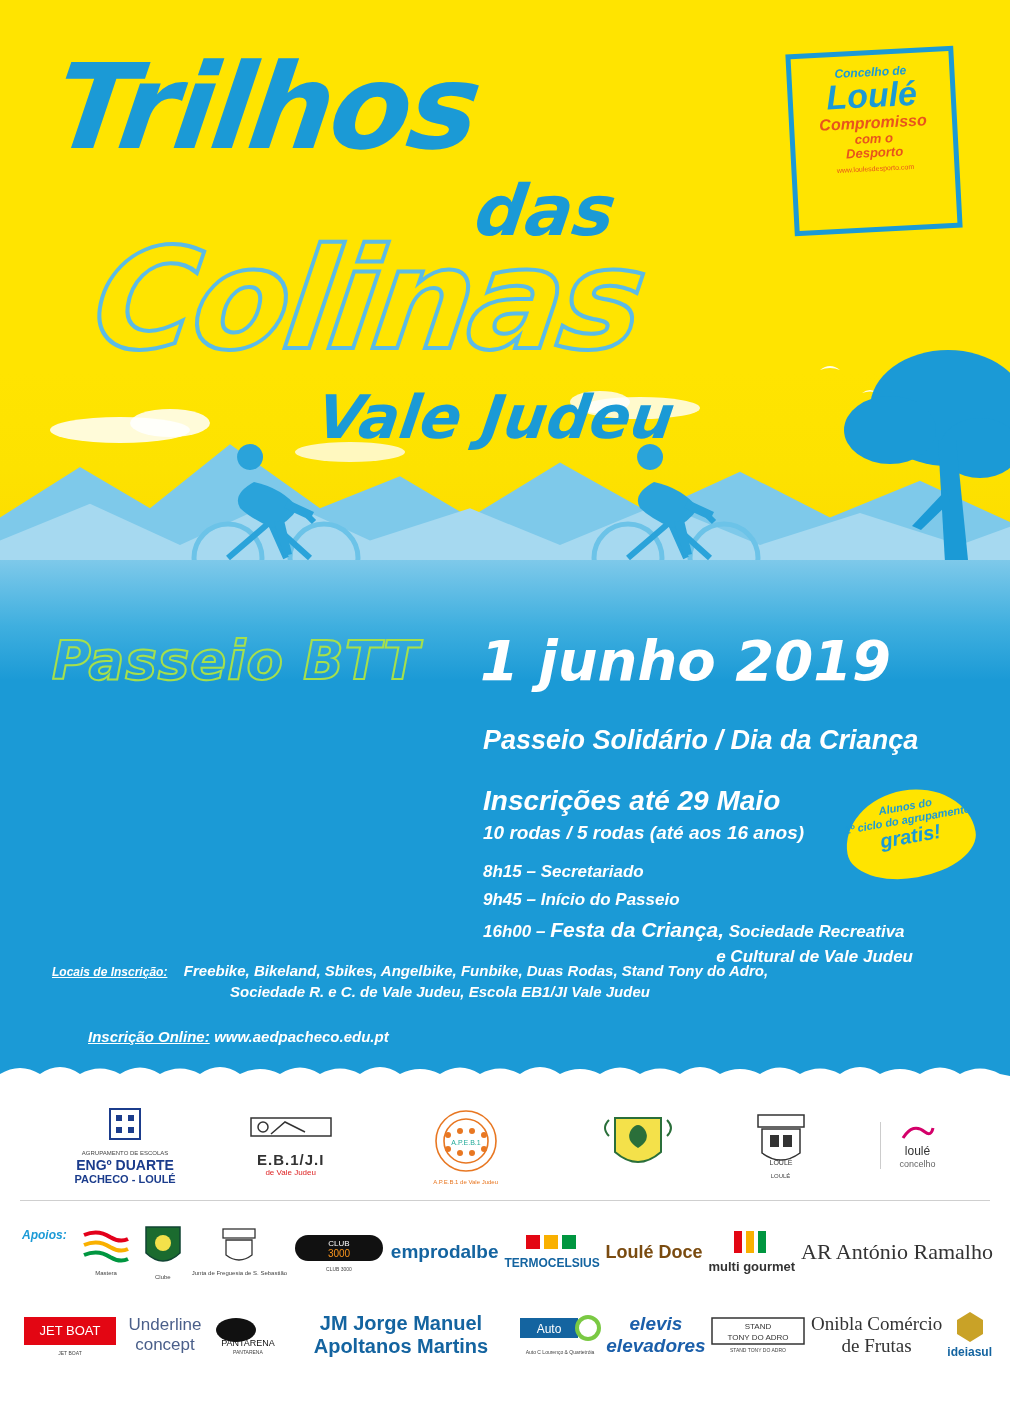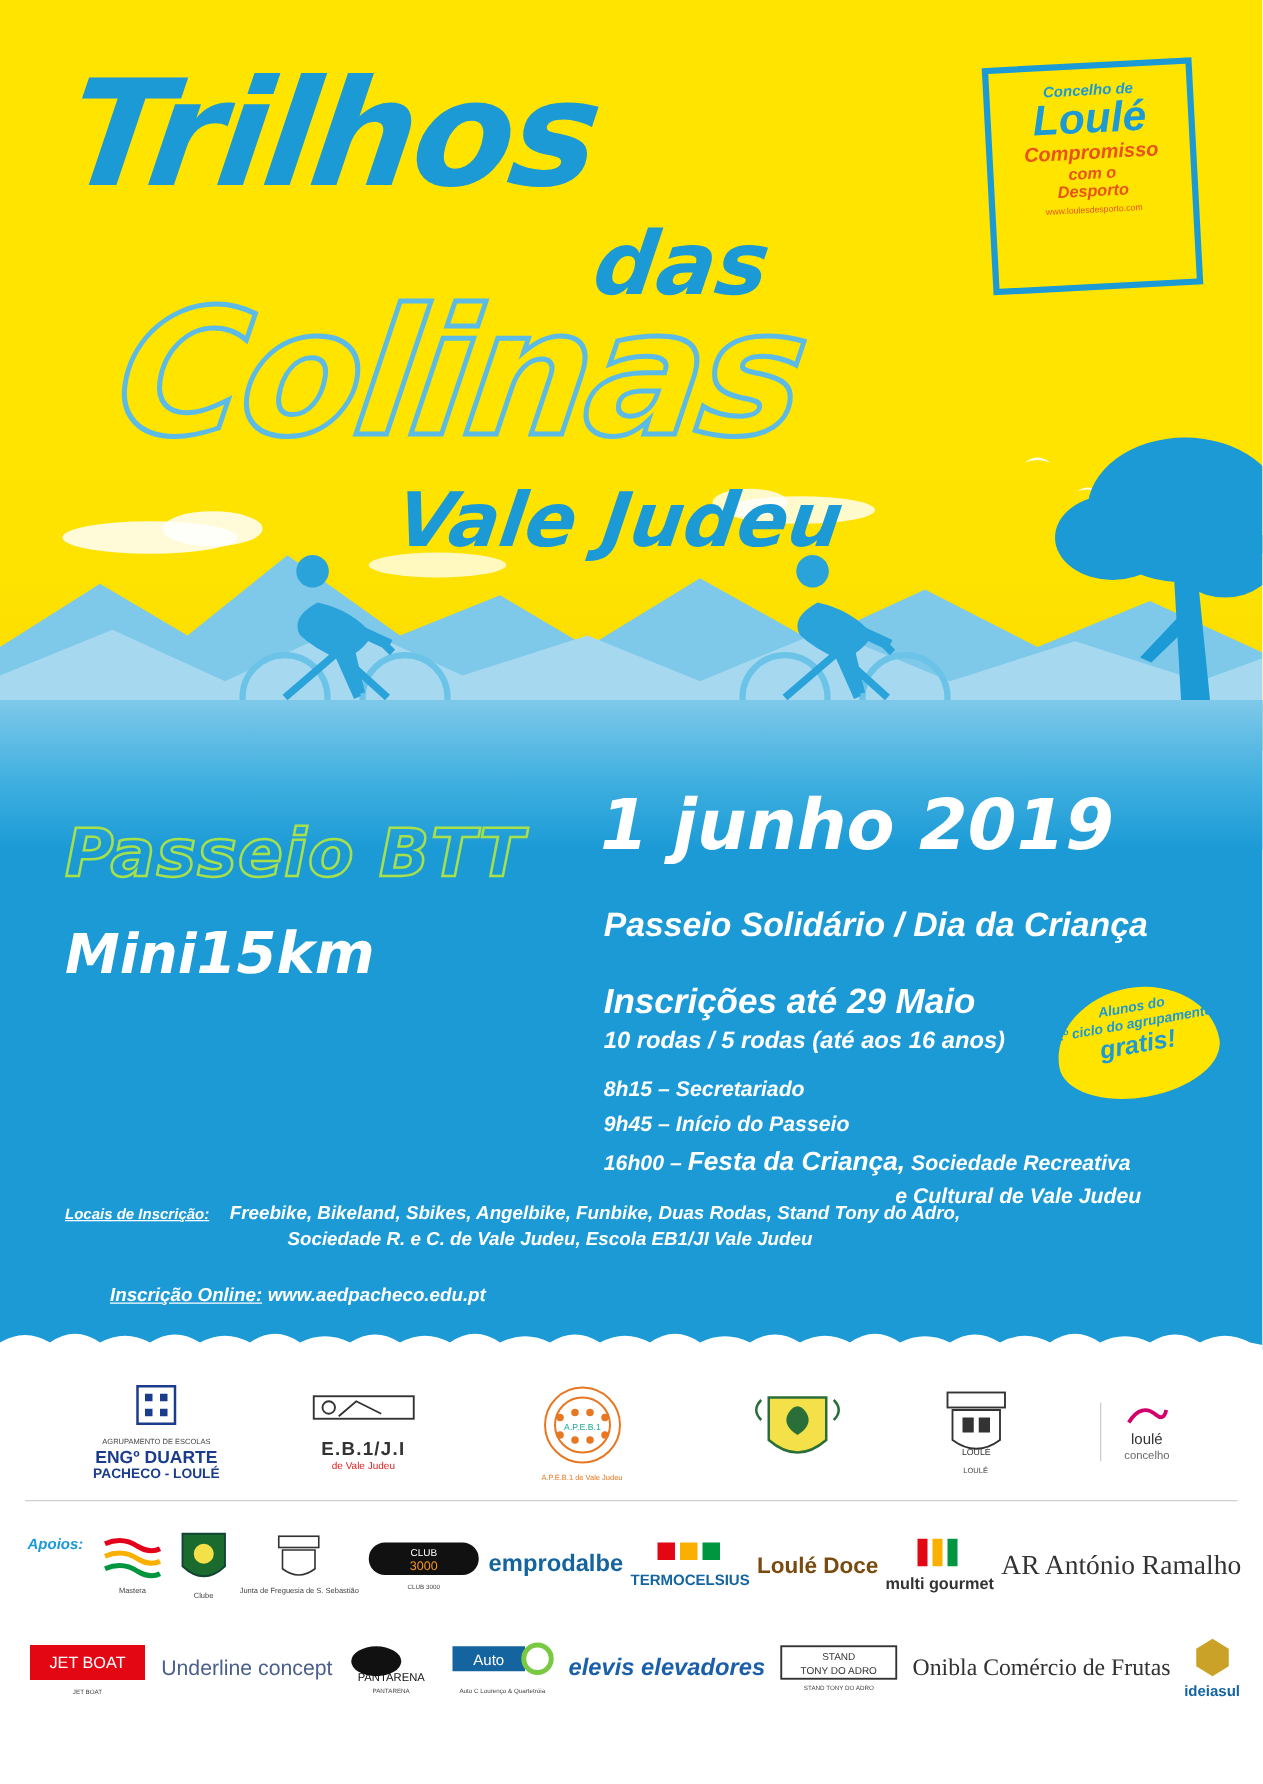--- a/index.html
+++ b/index.html
@@ -65,21 +65,21 @@
   .b3{font-size:16px;color:#e8541c;font-weight:bold;font-style:italic;line-height:1.05;margin-top:4px;}
   .b4{font-size:13px;color:#e8541c;font-weight:bold;font-style:italic;line-height:1.05;}
   .b5{font-size:13px;color:#e8541c;font-weight:bold;font-style:italic;line-height:1.05;}
   .b6{font-size:7px;color:#e8541c;margin-top:6px;}
 
   
   .passeio{
     position:absolute;left:52px;top:630px;
     font-size:53px;font-weight:bold;font-style:italic;
     color:transparent;-webkit-text-stroke:2px #a6e04b;
-    font-family:"DejaVu Sans", sans-serif;letter-spacing:1px;margin-top:23px;
+    font-family:"DejaVu Sans", sans-serif;letter-spacing:1px;
   }
   .dist{position:absolute;left:52px;top:732px;color:#ffffff;}
   .dist .row{font-size:44px;font-weight:bold;font-style:italic;line-height:1.32;
     font-family:"DejaVu Sans", sans-serif;}
   .dist .row .lbl{font-weight:bold;}
   .dist .row .km{font-size:46px;}
 
   .date{
     position:absolute;left:480px;top:628px;
     font-size:56px;font-weight:bold;font-style:italic;color:#ffffff;
@@ -200,23 +200,20 @@
       <div class="b3">Compromisso</div>
       <div class="b4">com o</div>
       <div class="b5">Desporto</div>
       <div class="b6">www.loulesdesporto.com</div>
     </div>
   </div>
 
   <div class="passeio">Passeio BTT</div>
 
   <div class="dist">
-    <div class="row">
-      <span class="lbl">Mini</span><span class="km">15km</span>
-    </div>
   </div>
 
   <div class="date">1 junho 2019</div>
   <div class="sub1">Passeio Solidário / Dia da Criança</div>
   <div class="sub2">Inscrições até 29 Maio</div>
   <div class="sub3">10 rodas / 5 rodas (até aos 16 anos)</div>
 
   <div class="sched">
     <div class="line">
       <span>8h15</span>
@@ -404,20 +401,23 @@
       <div style="font-size:17px;color:#4a5f8a">Underline concept</div>
     </div>
     <div class="sp">
       <svg width="72" height="34" viewBox="0 0 72 34">
         <ellipse cx="24" cy="16" rx="20" ry="12" fill="#111"></ellipse>
         <text x="36" y="32" font-size="9" fill="#111" text-anchor="middle" font-family="Liberation Sans">PANTARENA</text>
       </svg>
       <div style="font-size:5px">PANTARENA</div>
     </div>
     <div class="sp">
+      <div style="font-size:20px;color:#1464a0;font-weight:bold">JM Jorge Manuel Apoltanos Martins</div>
+    </div>
+    <div class="sp">
       <svg width="84" height="34" viewBox="0 0 84 34">
         <rect x="2" y="4" width="58" height="20" fill="#1464a0"></rect>
         <text x="31" y="19" font-size="12" fill="#fff" text-anchor="middle" font-family="Liberation Sans">Auto</text>
         <circle cx="70" cy="14" r="11" fill="none" stroke="#7ac943" stroke-width="4"></circle>
       </svg>
       <div style="font-size:5px">Auto C Lourenço &amp; Quartetróia</div>
     </div>
     <div class="sp">
       <div style="font-size:19px;color:#1b5faa;font-style:italic;font-weight:bold">elevis elevadores</div>
     </div>

